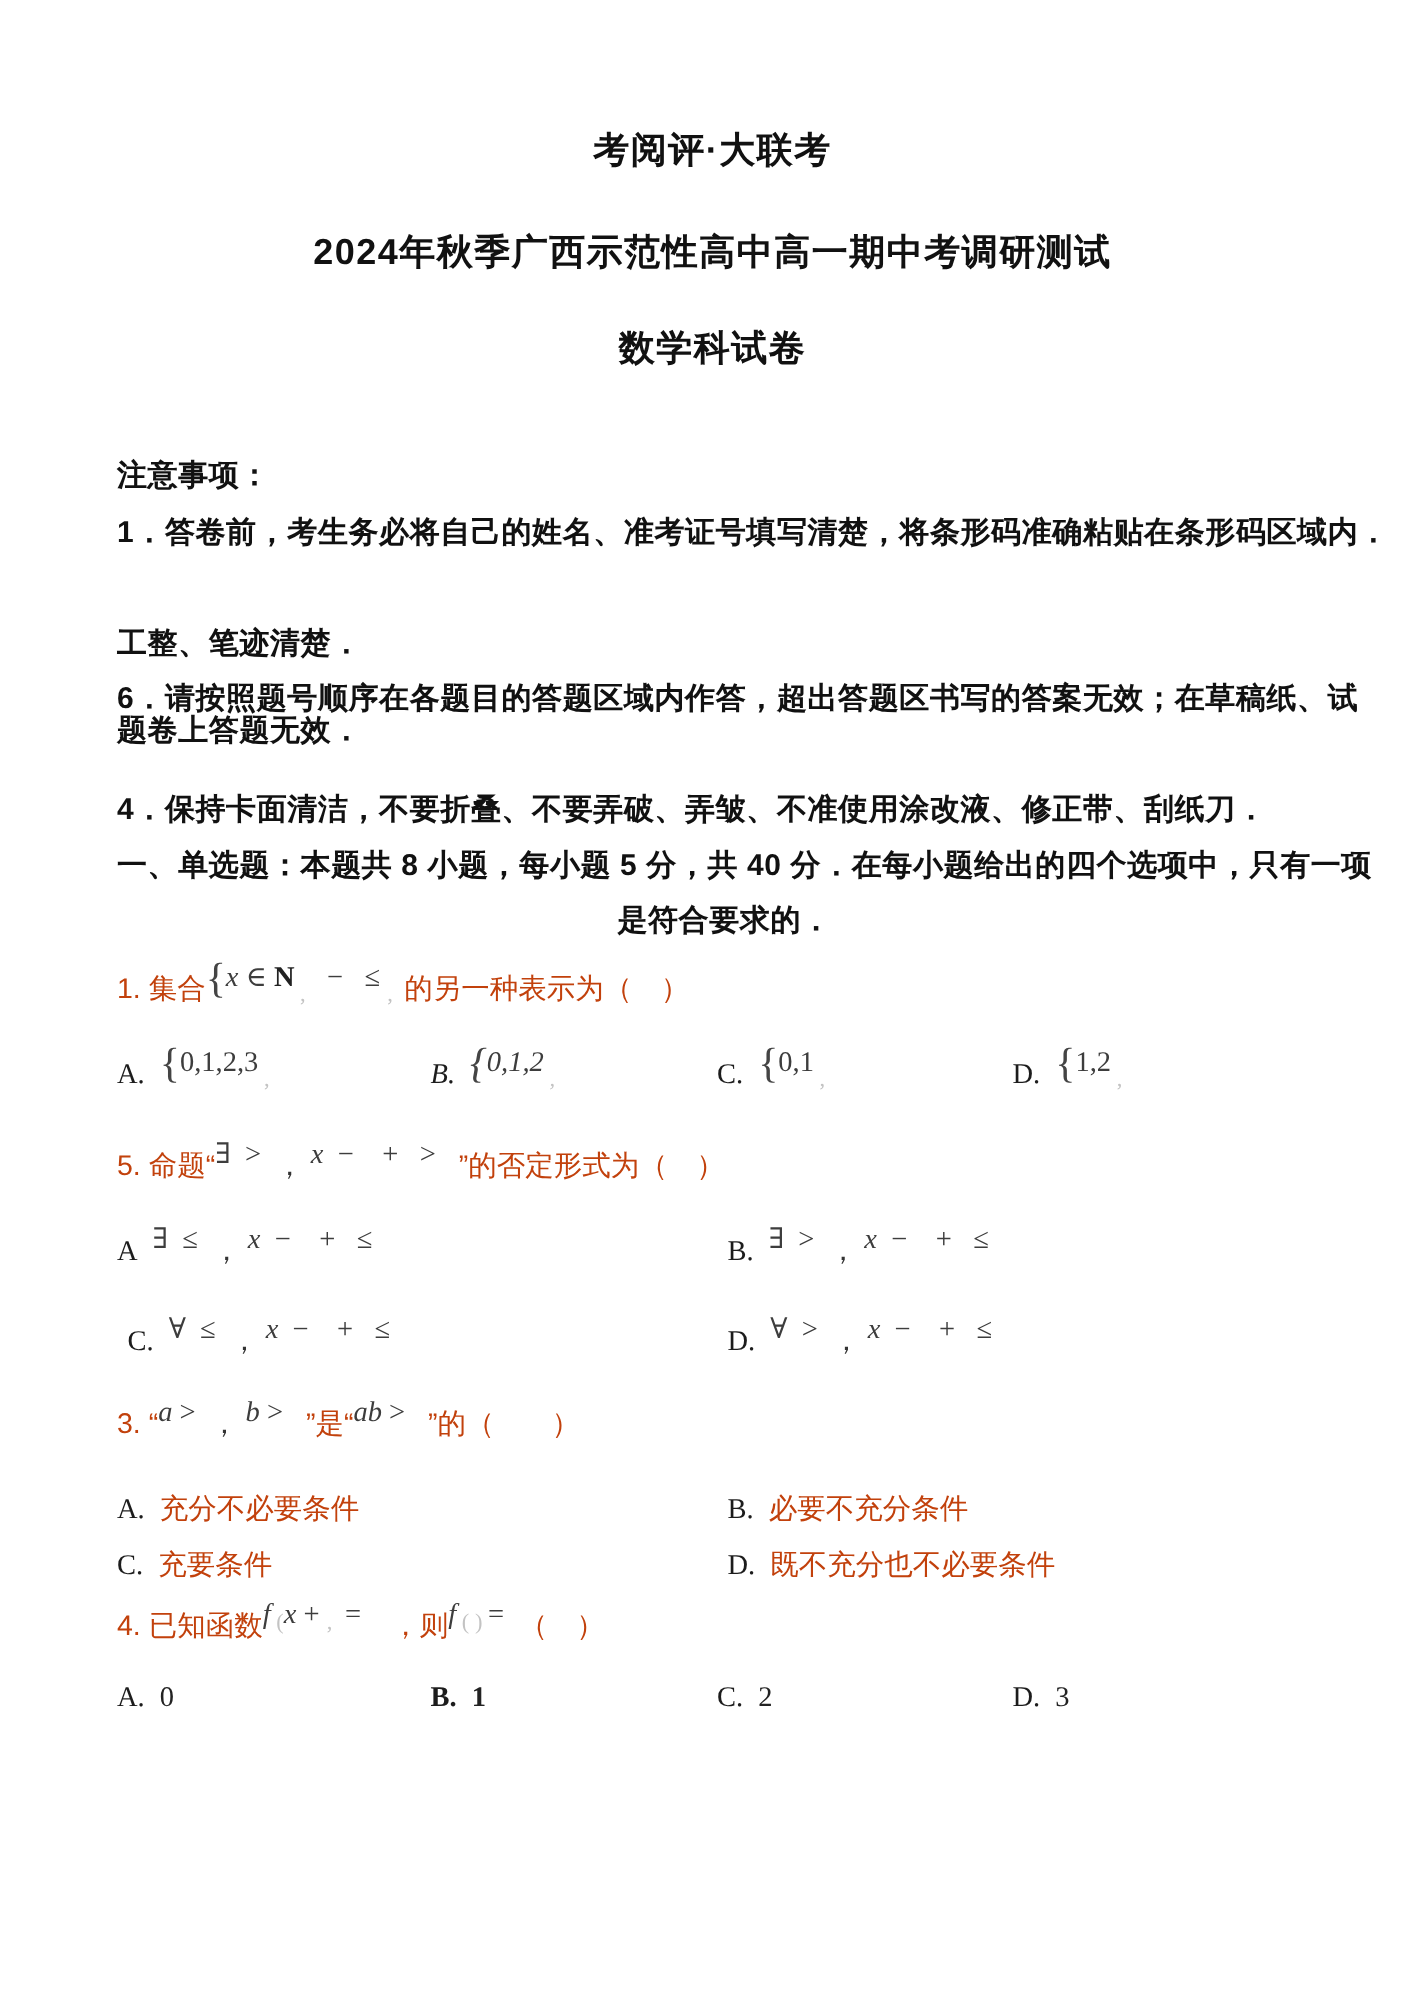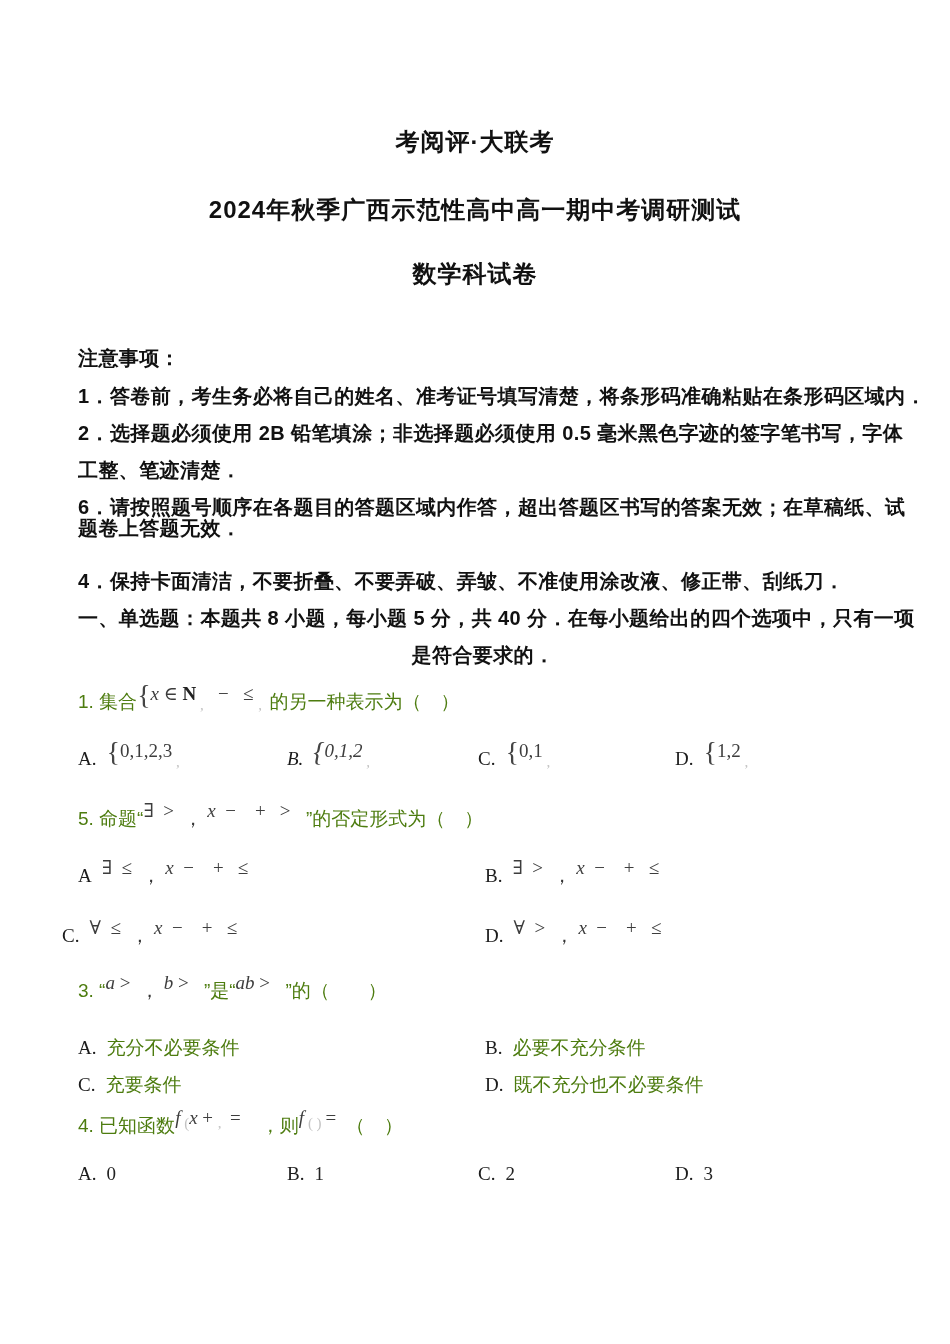--- a/index.html
+++ b/index.html
@@ -5,74 +5,73 @@
   html,body{margin:0;padding:0;background:#e8e8e8;}
   #paper{
     position:relative;
     width:950px;height:1344px;
     background:#ffffff;
     margin:0 auto;
     overflow:hidden;
     font-family:"Liberation Sans","DejaVu Sans",sans-serif;
     color:#111;
   }
-  .line{position:absolute;white-space:pre;margin-top:42px;}
+  .line{position:absolute;white-space:pre;}
   .center{left:0;width:950px;text-align:center;}
   .h-brand,.h-title,.h-subject{font-size:24px;font-weight:700;letter-spacing:1px;}
   .h-info{font-size:20px;font-weight:700;}
   .note{left:78px;width:800px;font-size:20px;font-weight:700;letter-spacing:0.4px;}
   .sect{left:78px;width:810px;font-size:20px;font-weight:700;letter-spacing:0.4px;text-align:center;}
   .qline{left:78px;width:820px;font-size:19px;font-weight:400;}
   .run{white-space:pre;}
   
-  .rt  {font-family:"Liberation Sans","DejaVu Sans",sans-serif;color:#4d7c0f;}
+  .rt  {font-family:"Liberation Sans","DejaVu Sans",sans-serif;color:#c2410c;}
   .rnu {font-family:"Liberation Serif","DejaVu Serif",serif;color:#222;}
   .rmc {font-family:"Liberation Serif","DejaVu Serif",serif;color:#333;}
   .rmi {font-family:"Liberation Serif","DejaVu Serif",serif;font-style:italic;color:#3d3d3d;position:relative;top:-8px;}
   .rmu {font-family:"Liberation Serif","DejaVu Serif",serif;color:#3d3d3d;position:relative;top:-8px;}
   .rmb {font-family:"Liberation Serif","DejaVu Serif",serif;font-weight:700;color:#222;position:relative;top:-8px;}
   .rbr {font-family:"Liberation Serif","DejaVu Serif",serif;font-weight:300;color:#444;font-size:28px;position:relative;top:-4px;}
   .rfa {font-family:"Liberation Serif","DejaVu Serif",serif;color:#c3c3c3;font-size:15px;position:relative;top:-4px;}
   .rfb {font-family:"Liberation Serif","DejaVu Serif",serif;color:#c3c3c3;font-size:15px;position:relative;top:2px;}
   .olabel{font-family:"Liberation Serif","DejaVu Serif",serif;color:#1c1c1c;margin-right:10px;}
 </style>
 </head>
 <body>
 
 <div id="paper">
   <div class="line center h-brand" style="top:84px">考阅评·大联考</div>
   <div class="line center h-title" style="top:152px">2024年秋季广西示范性高中高一期中考调研测试</div>
   <div class="line center h-subject" style="top:216px">数学科试卷</div>
 
   <div class="line note" style="top:303px">注意事项：</div>
   <div class="line note" style="top:341px">1．答卷前，考生务必将自己的姓名、准考证号填写清楚，将条形码准确粘贴在条形码区域内．</div>
-  <div class="line note" style="top:378px">2．选择题必须使用 2B 铅笔填涂；非选择题必须使用 0.5 毫米黑色字迹的签字笔书写，字体</div>
   <div class="line note" style="top:415px">工整、笔迹清楚．</div>
   <div class="line note" style="top:452px">6．请按照题号顺序在各题目的答题区域内作答，超出答题区书写的答案无效；在草稿纸、试</div>
   <div class="line note" style="top:473px">题卷上答题无效．</div>
   <div class="line note" style="top:526px">4．保持卡面清洁，不要折叠、不要弄破、弄皱、不准使用涂改液、修正带、刮纸刀．</div>
 
   <div class="line sect" style="top:563px">一、单选题：本题共 8 小题，每小题 5 分，共 40 分．在每小题给出的四个选项中，只有一项</div>
   <div class="line sect" style="top:600px">是符合要求的．</div>
 
   <div id="questions-root">
       <div class="line qline" style="top: 641px;"><span class="run rt">1. 集合</span><span class="run rbr">{</span><span class="run rmi">x</span><span class="run rmu"> ∈ </span><span class="run rmb">N</span><span class="run rfb"> ,</span><span class="run rmu">   −   ≤ </span><span class="run rfb">,  </span><span class="run rt">的另一种表示为（　）</span></div>
       <div class="line qline" style="top: 698px; left: 78px; width: auto;"><span class="olabel">A.</span><span class="run rbr">{</span><span class="run rmu">0,1,2,3</span><span class="run rfb"> ,</span></div>
       <div class="line qline" style="top: 698px; left: 287px; width: auto; font-style: italic;"><span class="olabel">B.</span><span class="run rbr">{</span><span class="run rmu">0,1,2</span><span class="run rfb"> ,</span></div>
       <div class="line qline" style="top: 698px; left: 478px; width: auto;"><span class="olabel">C.</span><span class="run rbr">{</span><span class="run rmu">0,1</span><span class="run rfb"> ,</span></div>
       <div class="line qline" style="top: 698px; left: 675px; width: auto;"><span class="olabel">D.</span><span class="run rbr">{</span><span class="run rmu">1,2</span><span class="run rfb"> ,</span></div>
       <div class="line qline" style="top: 764px;"><span class="run rt">5. 命题“</span><span class="run rmu">∃  &gt; </span><span class="run rmc"> ，</span><span class="run rmi"> x</span><span class="run rmu">  −    +   &gt; </span><span class="run rt">  ”的否定形式为（　）</span></div>
       <div class="line qline" style="top: 821px; left: 78px; width: auto;"><span class="olabel">A</span><span class="run rmu">∃  ≤ </span><span class="run rmc"> ，</span><span class="run rmi"> x</span><span class="run rmu">  −    +   ≤</span></div>
       <div class="line qline" style="top: 821px; left: 485px; width: auto;"><span class="olabel">B.</span><span class="run rmu">∃  &gt; </span><span class="run rmc"> ，</span><span class="run rmi"> x</span><span class="run rmu">  −    +   ≤</span></div>
-      <div class="line qline" style="top: 881px; left: 62px; width: auto;"><span class="olabel">C.</span><span class="run rmu">∀  ≤ </span><span class="run rmc"> ，</span><span class="run rmi"> x</span><span class="run rmu">  −    +   ≤</span></div>
+      <div class="line qline" style="top: 881px; left: 85px; width: auto;"><span class="olabel">C.</span><span class="run rmu">∀  ≤ </span><span class="run rmc"> ，</span><span class="run rmi"> x</span><span class="run rmu">  −    +   ≤</span></div>
       <div class="line qline" style="top: 881px; left: 485px; width: auto;"><span class="olabel">D.</span><span class="run rmu">∀  &gt; </span><span class="run rmc"> ，</span><span class="run rmi"> x</span><span class="run rmu">  −    +   ≤</span></div>
       <div class="line qline" style="top: 936px;"><span class="run rt">3. “</span><span class="run rmi">a</span><span class="run rmu"> &gt; </span><span class="run rmc"> ，</span><span class="run rmi"> b</span><span class="run rmu"> &gt; </span><span class="run rt">  ”是“</span><span class="run rmi">ab</span><span class="run rmu"> &gt; </span><span class="run rt">  ”的（　　）</span></div>
       <div class="line qline" style="top: 993px; left: 78px; width: auto;"><span class="olabel">A.</span><span class="run rt">充分不必要条件</span></div>
       <div class="line qline" style="top: 993px; left: 485px; width: auto;"><span class="olabel">B.</span><span class="run rt">必要不充分条件</span></div>
       <div class="line qline" style="top: 1030px; left: 78px; width: auto;"><span class="olabel">C.</span><span class="run rt">充要条件</span></div>
       <div class="line qline" style="top: 1030px; left: 485px; width: auto;"><span class="olabel">D.</span><span class="run rt">既不充分也不必要条件</span></div>
       <div class="line qline" style="top: 1071px;"><span class="run rt">4. 已知函数</span><span class="run rmi">f</span><span class="run rfa"> (</span><span class="run rmi">x</span><span class="run rmu"> + </span><span class="run rfa">, </span><span class="run rmu"> =  </span><span class="run rt">  ，则</span><span class="run rmi">f</span><span class="run rfa"> ( ) </span><span class="run rmu">= </span><span class="run rt"> （　）</span></div>
       <div class="line qline" style="top: 1121px; left: 78px; width: auto;"><span class="olabel">A.</span><span class="run rnu">0</span></div>
-      <div class="line qline" style="top: 1121px; left: 287px; width: auto;"><span class="olabel">B.</span><span class="run rnu">1</span></div>
+      <div class="line qline" style="top: 1121px; left: 287px; width: auto; font-weight: bold;"><span class="olabel">B.</span><span class="run rnu">1</span></div>
       <div class="line qline" style="top: 1121px; left: 478px; width: auto;"><span class="olabel">C.</span><span class="run rnu">2</span></div>
       <div class="line qline" style="top: 1121px; left: 675px; width: auto;"><span class="olabel">D.</span><span class="run rnu">3</span></div>
     </div>
 </div>
 
 </body></html>

